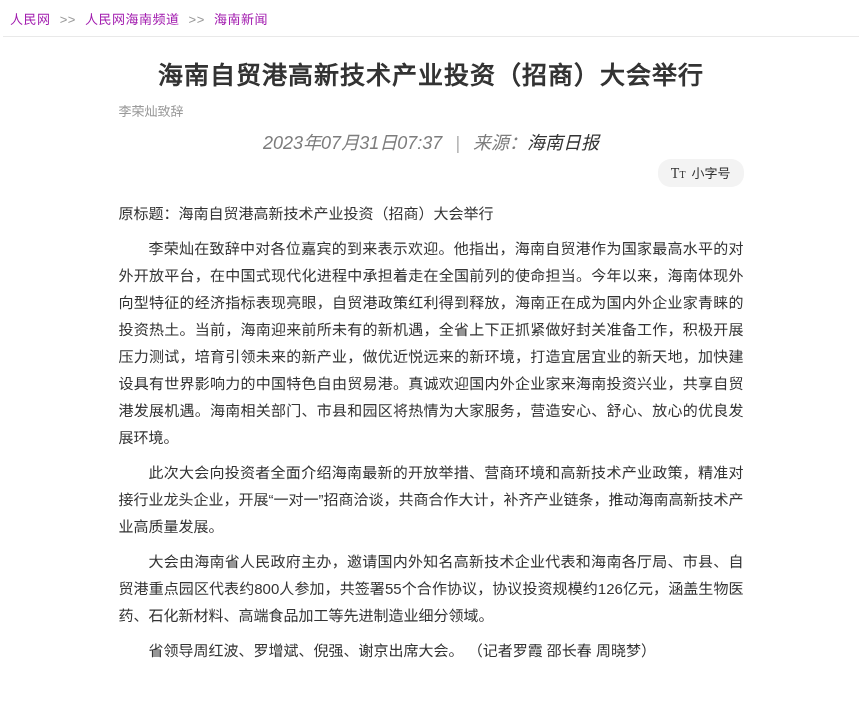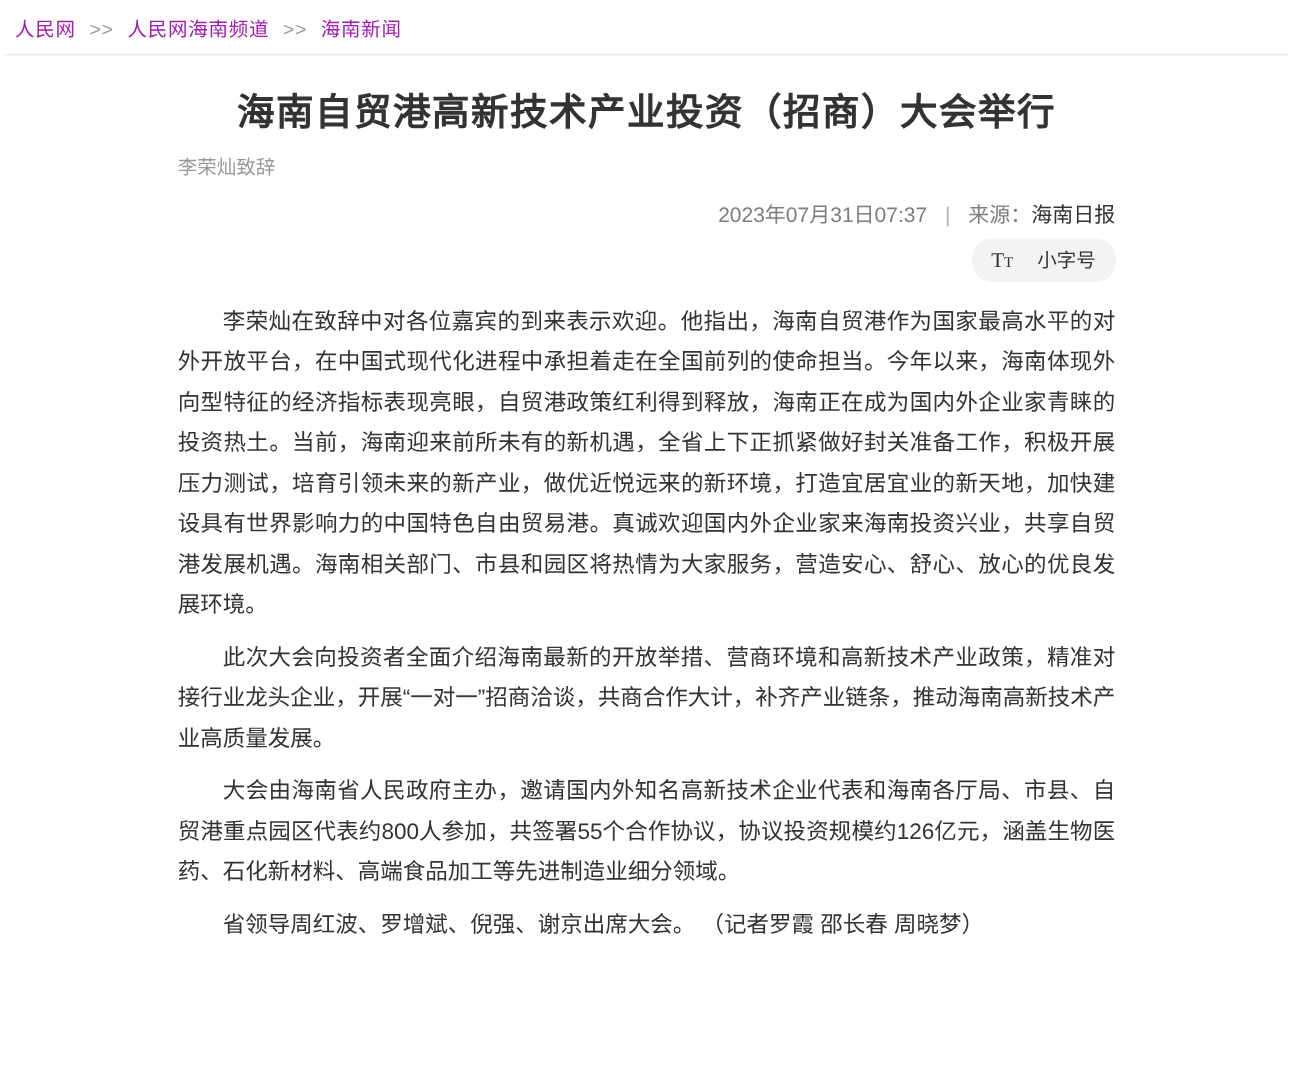--- a/index.html
+++ b/index.html
@@ -42,37 +42,38 @@
     text-align: center;
   }
   .article-subtitle {
     margin-top: 12px;
     font-size: 13px;
     line-height: 17px;
     color: #999999;
   }
   .article-meta {
     margin-top: 14px;
-    font-size: 14px;
+    font-size: 18px;
     line-height: 19px;
     color: #7d7d7d;
-    text-align: right;
+    text-align: center;
+    font-style: italic;
   }
   .article-meta .meta-sep { margin: 0 8px; color: #b0b0b0; }
   .article-meta .source-link {
     color: #333333;
     text-decoration: none;
     cursor: pointer;
   }
   
   .toolbar { margin-top: 6px; text-align: right; }
   .font-pill {
     display: inline-flex;
     align-items: baseline;
-    gap: 16px;
+    gap: 6px;
     background: #f3f3f3;
     border: none;
     border-radius: 13px;
     padding: 4px 13px 5px 13px;
     font-size: 13px;
     color: #333333;
     cursor: pointer;
     font-family: "Liberation Sans", sans-serif;
   }
   .font-pill .tt-icon { font-family: "Liberation Serif", "DejaVu Serif", serif; color: #333; }
@@ -120,20 +121,21 @@
     </div>
 
     <div class="toolbar">
       <button class="font-pill">
         <span class="tt-icon"><span class="t-big">T</span><span class="t-small">T</span></span>
         <span>小字号</span>
       </button>
     </div>
 
     <div class="article-body">
+      <p class="original-title"><span>原标题：</span><span>海南自贸港高新技术产业投资（招商）大会举行</span></p>
 
       <p class="para">李荣灿在致辞中对各位嘉宾的到来表示欢迎。他指出，海南自贸港作为国家最高水平的对外开放平台，在中国式现代化进程中承担着走在全国前列的使命担当。今年以来，海南体现外向型特征的经济指标表现亮眼，自贸港政策红利得到释放，海南正在成为国内外企业家青睐的投资热土。当前，海南迎来前所未有的新机遇，全省上下正抓紧做好封关准备工作，积极开展压力测试，培育引领未来的新产业，做优近悦远来的新环境，打造宜居宜业的新天地，加快建设具有世界影响力的中国特色自由贸易港。真诚欢迎国内外企业家来海南投资兴业，共享自贸港发展机遇。海南相关部门、市县和园区将热情为大家服务，营造安心、舒心、放心的优良发展环境。</p>
       <p class="para">此次大会向投资者全面介绍海南最新的开放举措、营商环境和高新技术产业政策，精准对接行业龙头企业，开展“一对一”招商洽谈，共商合作大计，补齐产业链条，推动海南高新技术产业高质量发展。</p>
       <p class="para">大会由海南省人民政府主办，邀请国内外知名高新技术企业代表和海南各厅局、市县、自贸港重点园区代表约800人参加，共签署55个合作协议，协议投资规模约126亿元，涵盖生物医药、石化新材料、高端食品加工等先进制造业细分领域。</p>
       <p class="para">省领导周红波、罗增斌、倪强、谢京出席大会。 （记者罗霞 邵长春 周晓梦）</p>
 
     </div>
 
   </div>
 

